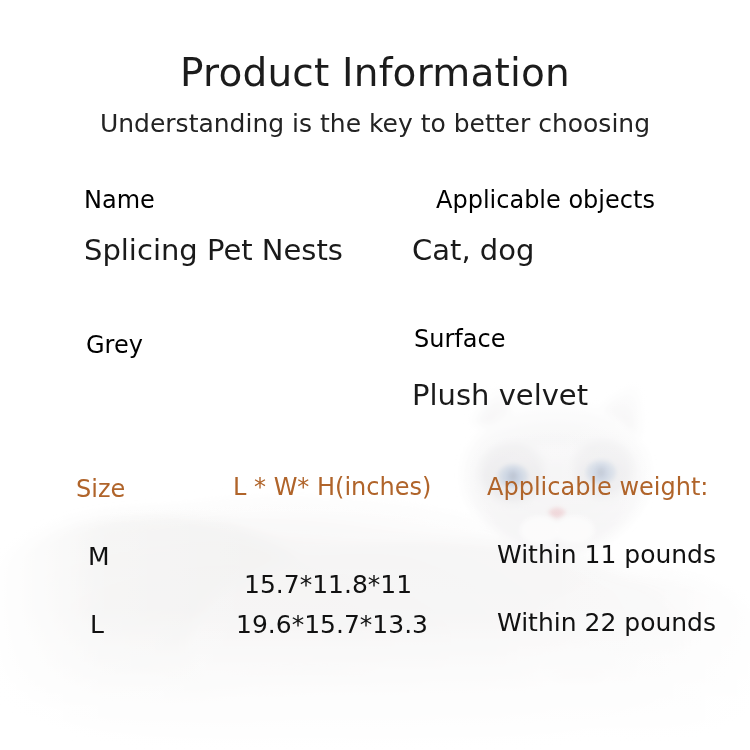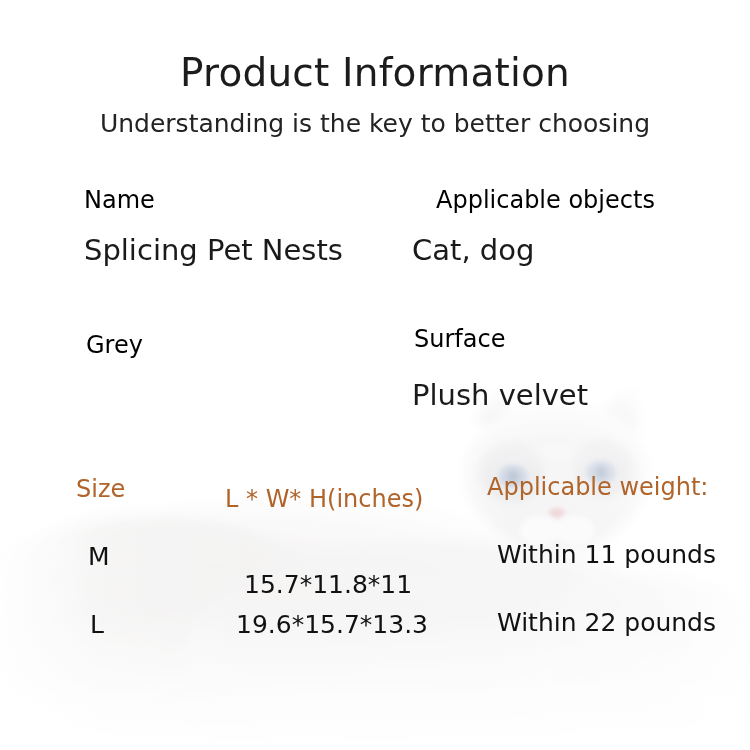--- a/index.html
+++ b/index.html
@@ -98,21 +98,21 @@
   }
   .tbl-cell {
     position: absolute;
     color: #111111;
     font-size: 25px;
     line-height: 32px;
     white-space: nowrap;
   }
 
   .th-size    { left: 76px;  top: 474px; text-align: center; }
-  .th-dims    { left: 225px; top: 472px; margin-top: 12px; }
+  .th-dims    { left: 233px; top: 472px; }
   .th-weight  { left: 487px; top: 472px; }
 
   .td-size-m  { left: 88px;  top: 541px; }
   .td-dims-m  { left: 244px; top: 541px; margin-top: 28px; }
   .td-wt-m    { left: 497px; top: 539px; }
 
   .td-size-l  { left: 90px;  top: 609px; }
   .td-dims-l  { left: 236px; top: 609px; }
   .td-wt-l    { left: 497px; top: 607px; }
 </style>

